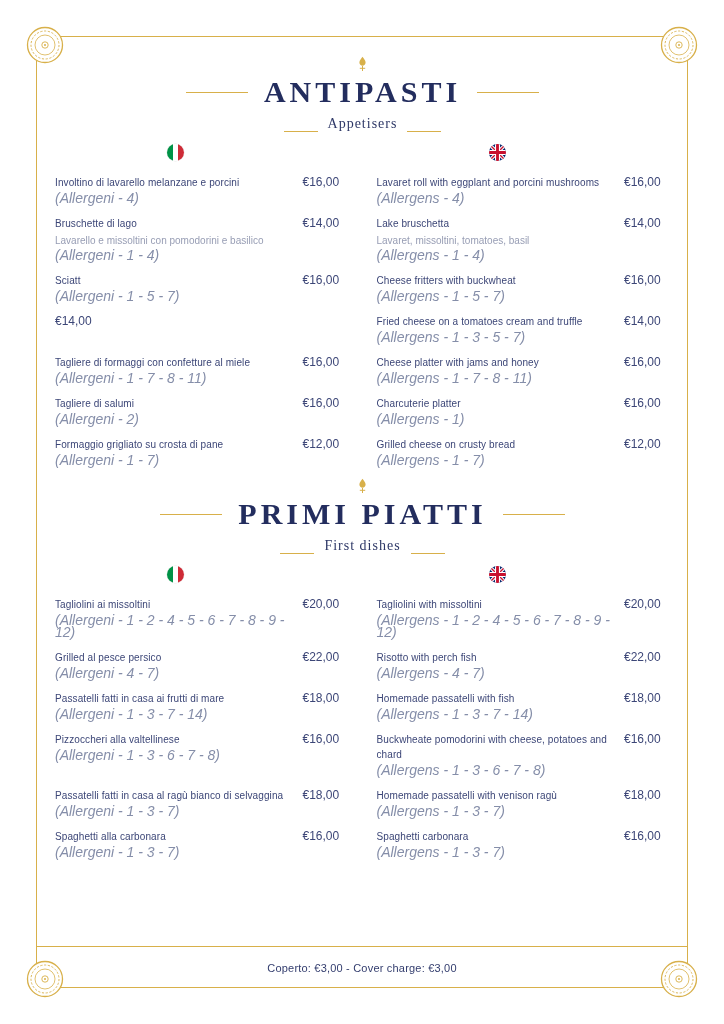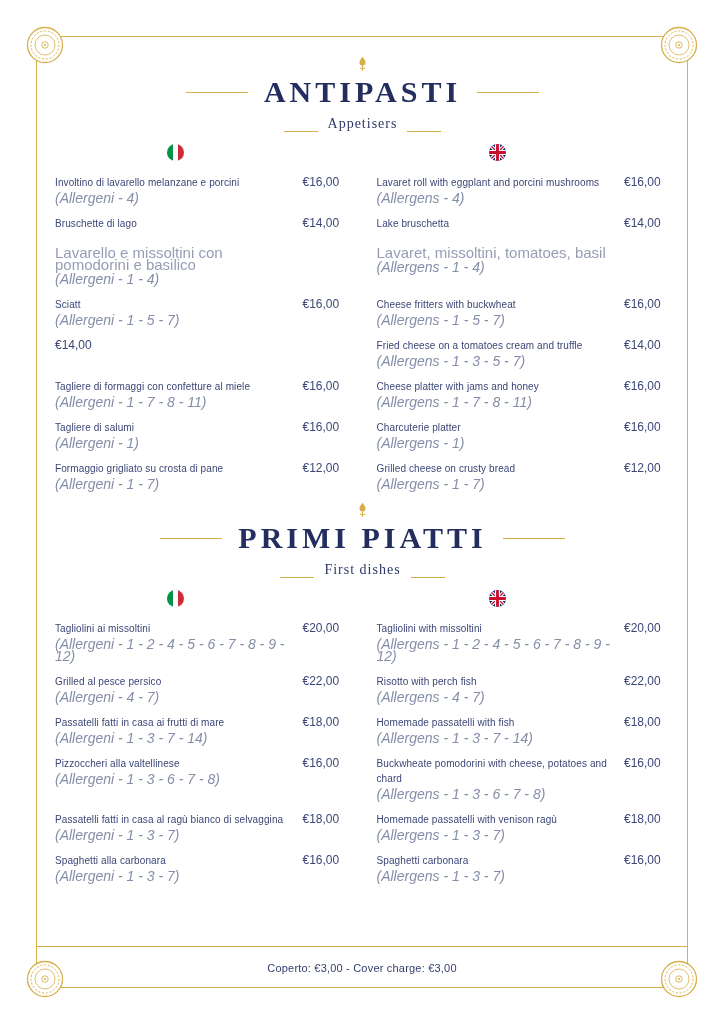--- a/index.html
+++ b/index.html
@@ -45,21 +45,21 @@
     background:linear-gradient(90deg,#009246 0 33%,#ffffff 33% 67%,#ce2b37 67% 100%);
     box-shadow:0 0 0 .5px rgba(0,0,0,.10);
   }
   .flag-uk{width:17px;height:17px;display:inline-block;line-height:0}
 
   .rows{text-align:left}
   .row{display:flex;gap:28px;margin-bottom:12px}
   .cell{flex:1;display:flex;align-items:flex-start;min-width:0}
   .txt{flex:1;padding-right:8px;min-width:0}
   .name{color:#3c4677;font-size:10px;line-height:15px;letter-spacing:.1px}
-  .desc{color:#979db4;font-size:15px;line-height:12px;margin-top:16px}
+  .desc{color:#979db4;font-size:10px;line-height:12px;margin-top:4px}
   .allergens{color:#858ea9;font-size:14px;line-height:12px;font-style:italic;margin-top:2px}
   .price{color:#3c4677;font-size:12px;line-height:15px;min-width:46px;text-align:left;white-space:nowrap}
 
   .footer-divider{position:absolute;left:36px;right:36px;top:946px;height:1px;background:#d8b04a}
   .footer{
     position:absolute;left:0;right:0;top:962px;text-align:center;
     color:#333d6e;font-size:11px;letter-spacing:.2px;
   }
 </style>
 </head>
@@ -219,21 +219,21 @@
                 <div class="name">Cheese platter with jams and honey</div>
                 <div class="allergens">(Allergens - 1 - 7 - 8 - 11)</div>
               </div>
               <div class="price">€16,00</div>
             </div>
           </div>
           <div class="row">
             <div class="cell">
               <div class="txt">
                 <div class="name">Tagliere di salumi</div>
-                <div class="allergens">(Allergeni - 1)</div>
+                <div class="allergens">(Allergeni - 2)</div>
               </div>
               <div class="price">€16,00</div>
             </div>
             <div class="cell">
               <div class="txt">
                 <div class="name">Charcuterie platter</div>
                 <div class="allergens">(Allergens - 1)</div>
               </div>
               <div class="price">€16,00</div>
             </div>

